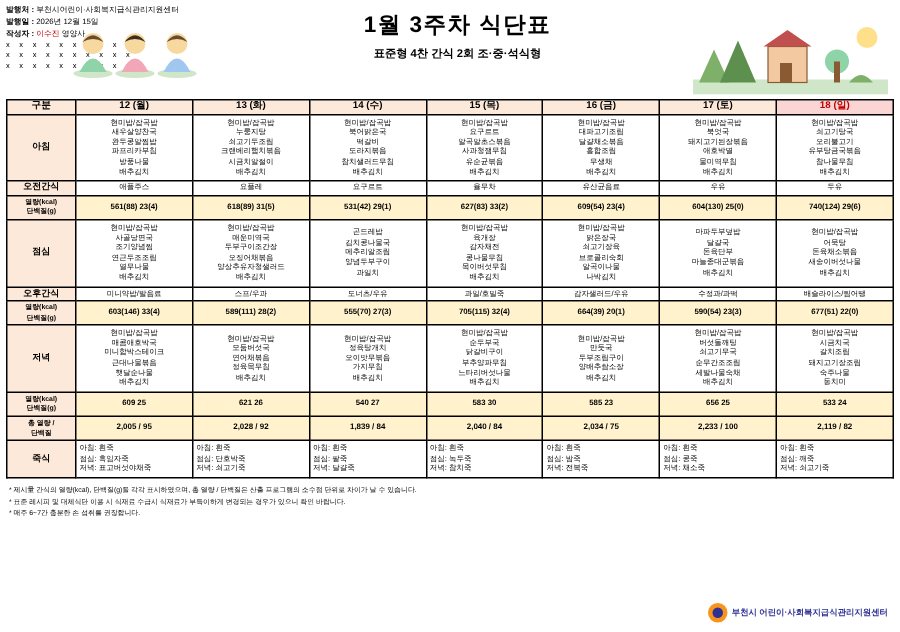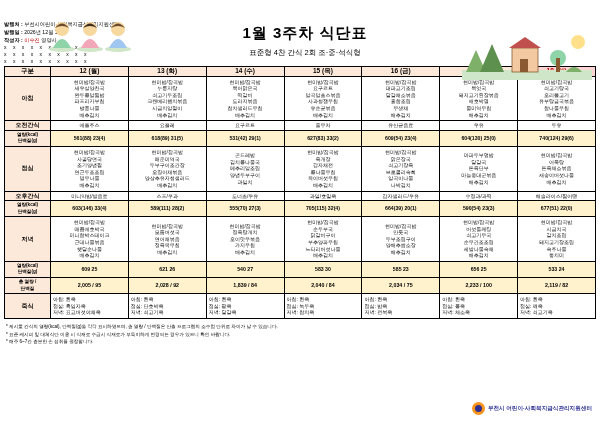--- a/index.html
+++ b/index.html
@@ -7,29 +7,29 @@
     width:600px;height:421px;
     background:#ffffff;
     font-family:"Liberation Sans", sans-serif;
     font-size:5px;
     color:#000;
     overflow:hidden;
   }
   .page{position:relative;width:600px;height:421px;}
 
   
-  .hdr{display:flex;align-items:flex-start;padding:20px 4px 0 4px;height:66px;box-sizing:border-box;}
+  .hdr{display:flex;align-items:flex-start;padding:3px 4px 0 4px;height:66px;box-sizing:border-box;}
   .hdr-left{width:150px;}
   .meta{font-size:5.2px;line-height:8px;}
   .meta div{white-space:nowrap;}
   .meta b{font-weight:bold;}
   .xrow{font-size:5px;letter-spacing:2.5px;color:#000;line-height:7px;}
   .hdr-mid{flex:1;text-align:center;padding-top:4px;}
   .title{font-size:15px;font-weight:bold;letter-spacing:1px;}
-  .subtitle{font-size:7.5px;font-weight:normal;margin-top:5px;}
+  .subtitle{font-size:7.5px;font-weight:bold;margin-top:5px;}
   .hdr-right{width:140px;height:60px;position:relative;}
 
   
   .deco-kids{position:absolute;left:48px;top:18px;}
   .deco-scene{position:absolute;right:4px;top:8px;}
 
   
   table{border-collapse:collapse;width:592px;margin:0 4px;table-layout:fixed;}
   td,th{border:0.6px solid #000;font-size:5px;line-height:6.6px;text-align:center;vertical-align:middle;padding:1px 0;}
   .hcell{background:#fde9d9;font-weight:bold;font-size:6.5px;}

